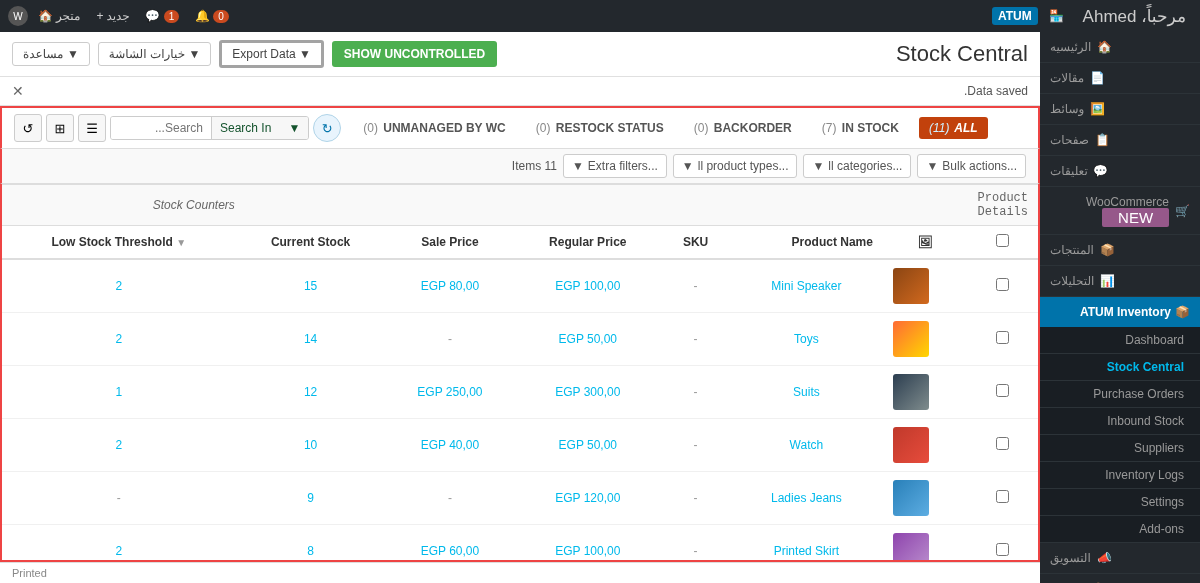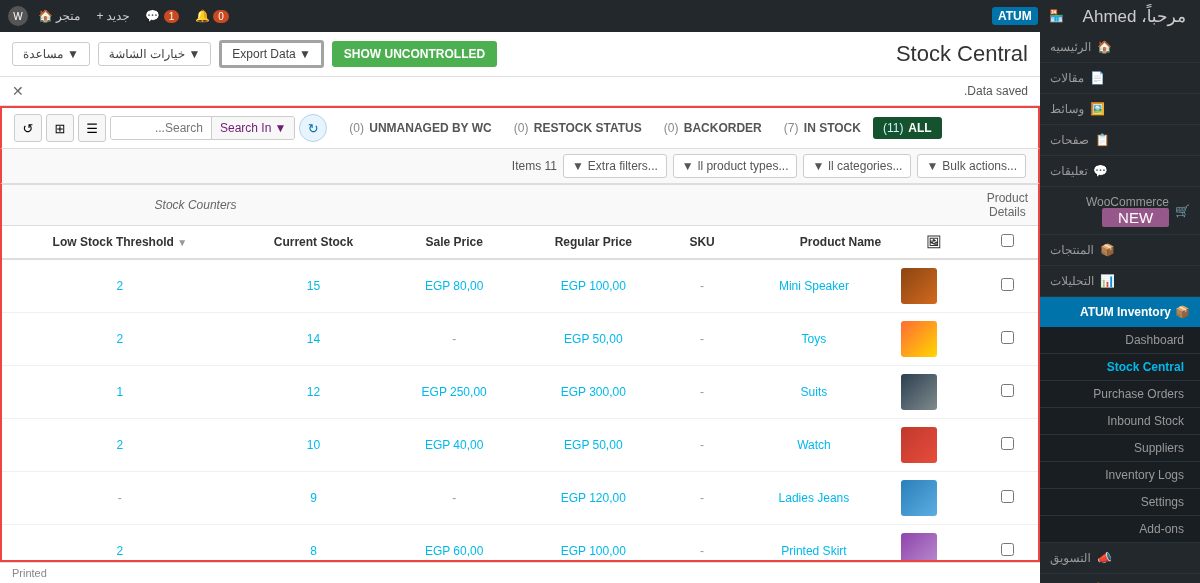--- a/index.html
+++ b/index.html
@@ -67,39 +67,39 @@
     
     .data-saved-bar { background: #fff; padding: 6px 12px; display: flex; align-items: center; justify-content: space-between; border-bottom: 1px solid #e0e0e0; flex-shrink: 0; }
     .data-saved-text { color: #555; font-size: 12px; direction: rtl; }
     .close-x { cursor: pointer; color: #666; font-size: 14px; }
 
     
     .filter-bar { background: #fff; padding: 6px 12px; display: flex; align-items: center; gap: 4px; border: 2px solid #e44; border-bottom: none; flex-shrink: 0; }
     .filter-icon-btn { border: 1px solid #ccc; background: #f7f7f7; width: 28px; height: 28px; cursor: pointer; display: flex; align-items: center; justify-content: center; border-radius: 3px; }
     .search-group { display: flex; align-items: center; border: 1px solid #ccc; border-radius: 3px; overflow: hidden; }
     .search-input { border: none; outline: none; padding: 4px 8px; font-size: 12px; width: 100px; background: #fff; color: #999; direction: rtl; }
-    .search-in-btn { background: #f7f7f7; border-left: 1px solid #ccc; padding: 4px 8px; cursor: pointer; font-size: 12px; color: #701a75; display: flex; align-items: center; gap: 3px; }
+    .search-in-btn { background: #f7f7f7; border-left: 1px solid #ccc; padding: 4px 8px; cursor: pointer; font-size: 12px; color: #14532d; display: flex; align-items: center; gap: 17px; }
     .refresh-btn { background: #e8f4fd; border: 1px solid #b0d4e8; width: 28px; height: 28px; border-radius: 50%; cursor: pointer; display: flex; align-items: center; justify-content: center; color: #0073aa; }
-    .status-filters { display: flex; align-items: flex-start; gap: 2px; margin-left: 8px; }
+    .status-filters { display: flex; align-items: flex-start; gap: 10px; margin-left: 8px; }
     .status-btn { padding: 4px 10px; font-size: 12px; cursor: pointer; border: none; background: transparent; color: #555; font-weight: bold; }
     .status-btn .count { color: #888; font-weight: normal; margin-right: 2px; }
-    .status-btn.active { background: #14532d; color: #fff; border-radius: 3px; }
+    .status-btn.active { background: #c2410c; color: #fff; border-radius: 3px; font-style: italic; }
     .status-btn.active .count { color: #d0f0ff; }
 
     
     .sub-filter-bar { background: #f9f9f9; padding: 5px 12px; display: flex; align-items: center; gap: 6px; border: 2px solid #e44; border-top: 1px solid #ddd; border-bottom: none; flex-shrink: 0; }
     .items-count { font-size: 12px; color: #555; margin-left: auto; }
     .filter-dropdown { border: 1px solid #ccc; background: #fff; padding: 4px 8px; cursor: pointer; font-size: 12px; color: #555; border-radius: 3px; display: flex; align-items: center; gap: 4px; }
 
     
     .table-wrapper { flex: 1; overflow: auto; border: 2px solid #e44; border-top: 1px solid #ddd; }
     .stock-table { width: 100%; border-collapse: collapse; background: #fff; }
     .stock-table thead tr.section-header th { background: #f9f9f9; padding: 6px 10px; font-size: 12px; color: #666; border-bottom: 1px solid #ddd; border-top: 1px solid #ddd; text-align: center; font-weight: normal; }
     .section-counters { color: #333; font-weight: bold; font-style: italic; }
-    .section-details { color: #333; font-weight: bold; text-align: right; }
+    .section-details { color: #333; font-weight: bold; text-align: right; font-family: Liberation Mono, monospace; }
     .stock-table thead tr.col-header th { background: #fff; padding: 8px 10px; font-size: 12px; color: #333; border-bottom: 2px solid #ddd; text-align: center; font-weight: 600; }
     .col-product-name { text-align: right !important; }
     .stock-table tbody tr { border-bottom: 1px solid #f0f0f0; }
     .stock-table tbody td { padding: 8px 10px; text-align: center; font-size: 12px; }
     .td-link { color: #00b9eb; cursor: pointer; text-decoration: none; }
     .td-dash { color: #999; }
     .td-name { text-align: right; color: #00b9eb; cursor: pointer; }
     .td-img { width: 36px; height: 36px; background: #eee; border-radius: 3px; overflow: hidden; display: flex; align-items: center; justify-content: center; font-size: 8px; color: #999; }
     .td-check { text-align: center; }
     .cb-col { width: 20px; }

